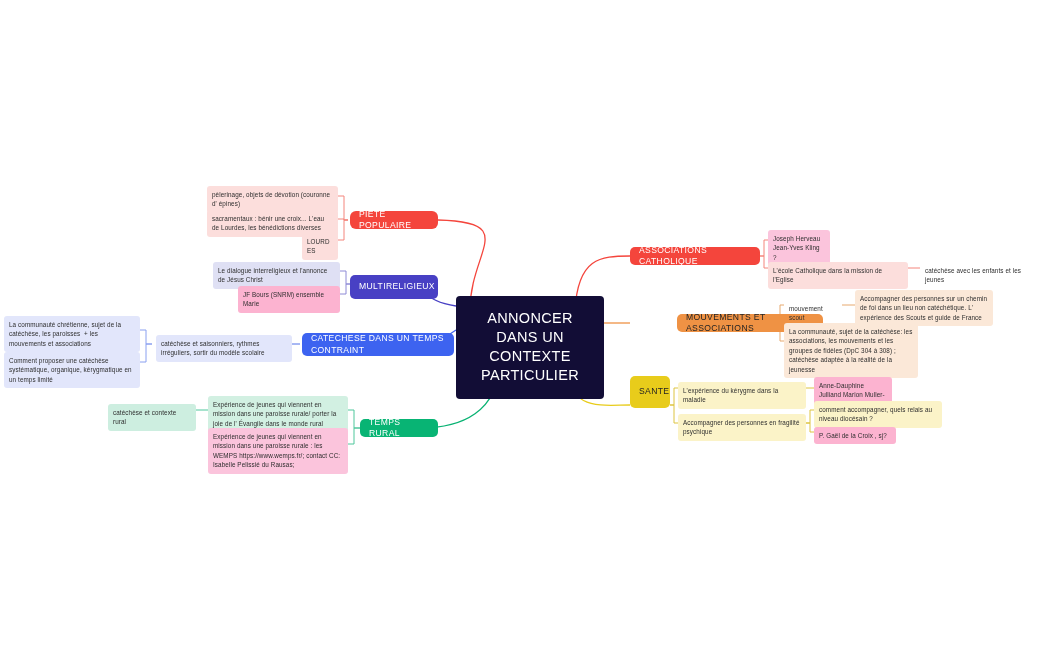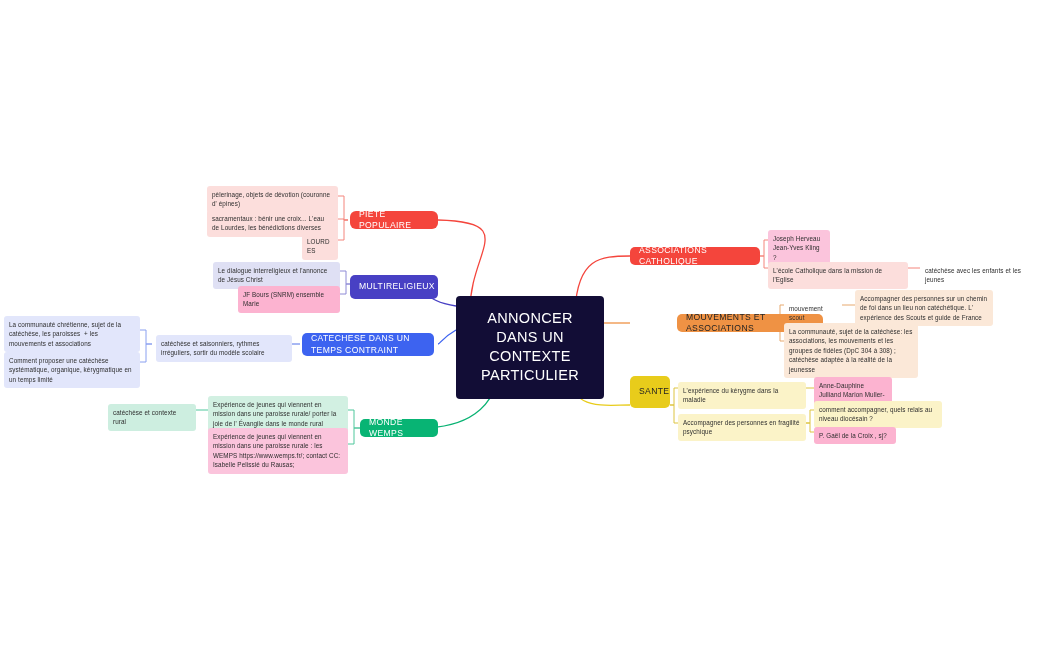--- a/index.html
+++ b/index.html
@@ -140,26 +140,26 @@
 
   <div class="node branch b-red" style="left:350px; top:211px; width:88px; height:18px;border-radius:6px;">PIETE POPULAIRE</div>
   <div class="node leaf l-pinklight" style="left:207px; top:186px; width:131px;">pèlerinage, objets de dévotion (couronne d' épines)</div>
   <div class="node leaf l-pinklight" style="left:207px; top:210px; width:131px;">sacramentaux : bénir une croix... L'eau de Lourdes, les bénédictions diverses</div>
   <div class="node leaf l-pinklight" style="left:302px; top:233px; width:36px;">LOURDES</div>
 
   <div class="node branch b-purple" style="left:350px; top:275px; width:88px; height:24px;">MULTIRELIGIEUX</div>
   <div class="node leaf l-lavender" style="left:213px; top:262px; width:127px;">Le dialogue interreligieux et l'annonce de Jésus Christ</div>
   <div class="node leaf l-pink" style="left:238px; top:286px; width:102px;">JF Bours (SNRM) ensemble Marie</div>
 
-  <div class="node branch b-blue" style="left:302px; top:333px; width:132px; height:23px;">CATECHESE DANS UN TEMPS CONTRAINT</div>
+  <div class="node branch b-blue" style="left:302px; top:333px; width:152px; height:23px;">CATECHESE DANS UN TEMPS CONTRAINT</div>
   <div class="node leaf l-periwink" style="left:156px; top:335px; width:136px;">catéchèse et saisonniers, rythmes irréguliers, sortir du modèle scolaire</div>
   <div class="node leaf l-periwink" style="left:4px; top:316px; width:136px;">La communauté chrétienne, sujet de la catéchèse, les paroisses  + les mouvements et associations</div>
   <div class="node leaf l-periwink" style="left:4px; top:352px; width:136px;">Comment proposer une catéchèse systématique, organique, kérygmatique en un temps limité</div>
 
-  <div class="node branch b-green" style="left:360px; top:419px; width:78px; height:18px;">MONDE WEMPS</div>
+  <div class="node branch b-green" style="left:360px; top:419px; width:78px; height:18px;">TEMPS RURAL</div>
   <div class="node leaf l-mint2" style="left:208px; top:396px; width:140px;">Expérience de jeunes qui viennent en mission dans une paroisse rurale/ porter la joie de l' Évangile dans le monde rural</div>
   <div class="node leaf l-pinkmid" style="left:208px; top:428px; width:140px;">Expérience de jeunes qui viennent en mission dans une paroisse rurale : les WEMPS https://www.wemps.fr/; contact CC: Isabelle Pelissié du Rausas;</div>
   <div class="node leaf l-mint" style="left:108px; top:404px; width:88px;">catéchèse et contexte rural</div>
 
   <div class="node branch b-red" style="left:630px; top:247px; width:130px; height:18px;">ASSOCIATIONS CATHOLIQUE</div>
   <div class="node leaf l-pinkmid" style="left:768px; top:230px; width:62px;">Joseph Herveau Jean-Yves Kling ?</div>
   <div class="node leaf l-pinklight" style="left:768px; top:262px; width:140px;">L'école Catholique dans la mission de l'Eglise</div>
   <div class="node leaf l-none" style="left:920px; top:262px; width:126px;">catéchèse avec les enfants et les jeunes</div>
 
   <div class="node branch b-orange" style="left:630px; top:314px; width:146px; height:18px;margin-left:47px;">MOUVEMENTS ET ASSOCIATIONS</div>

